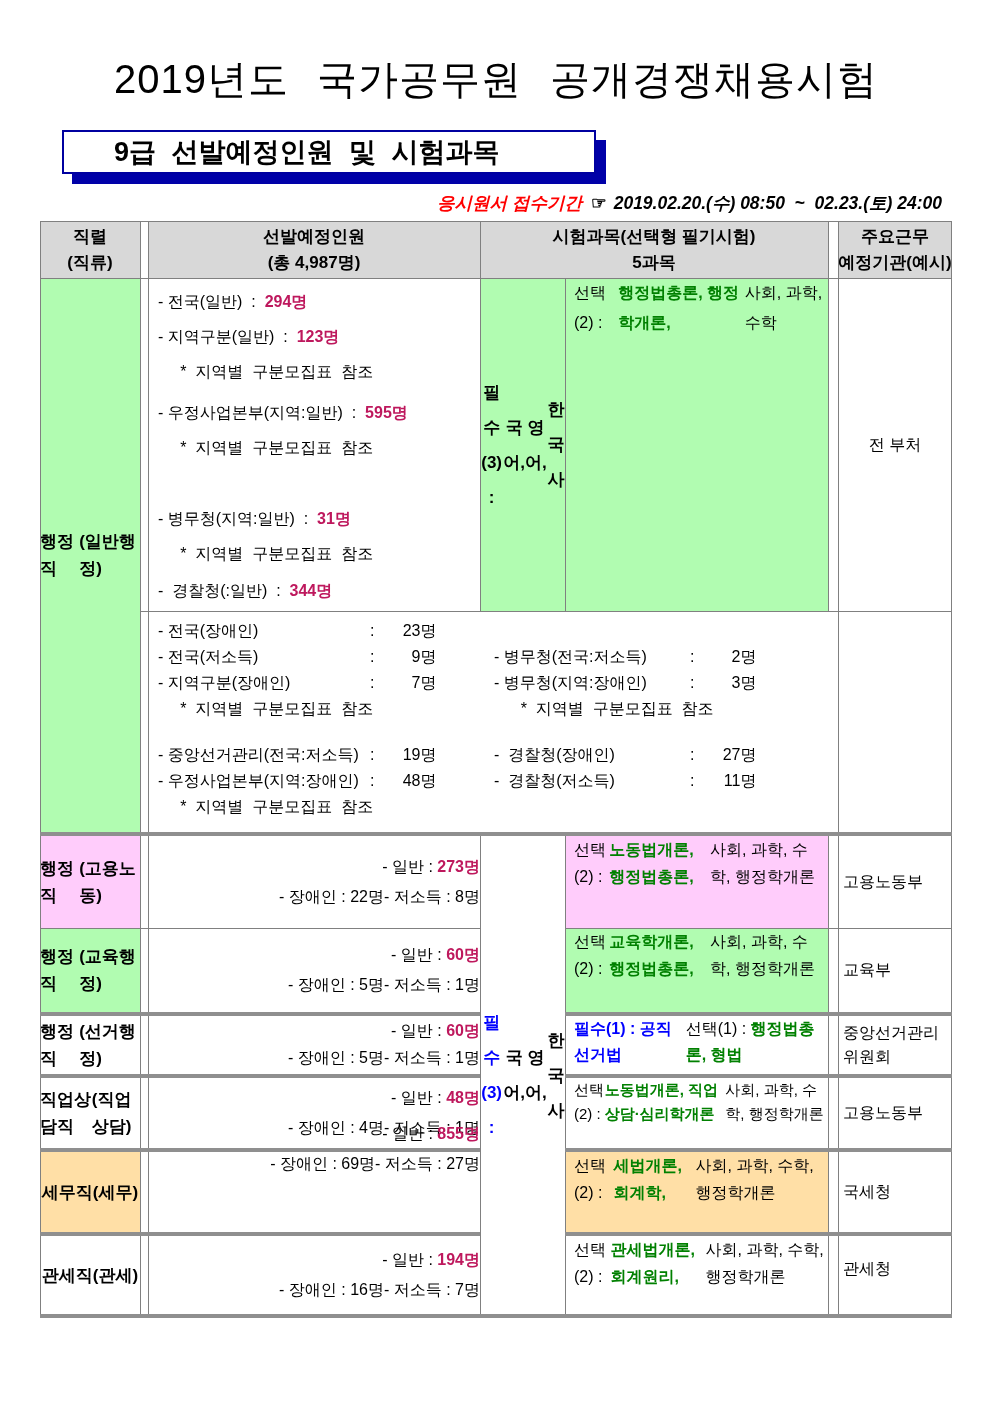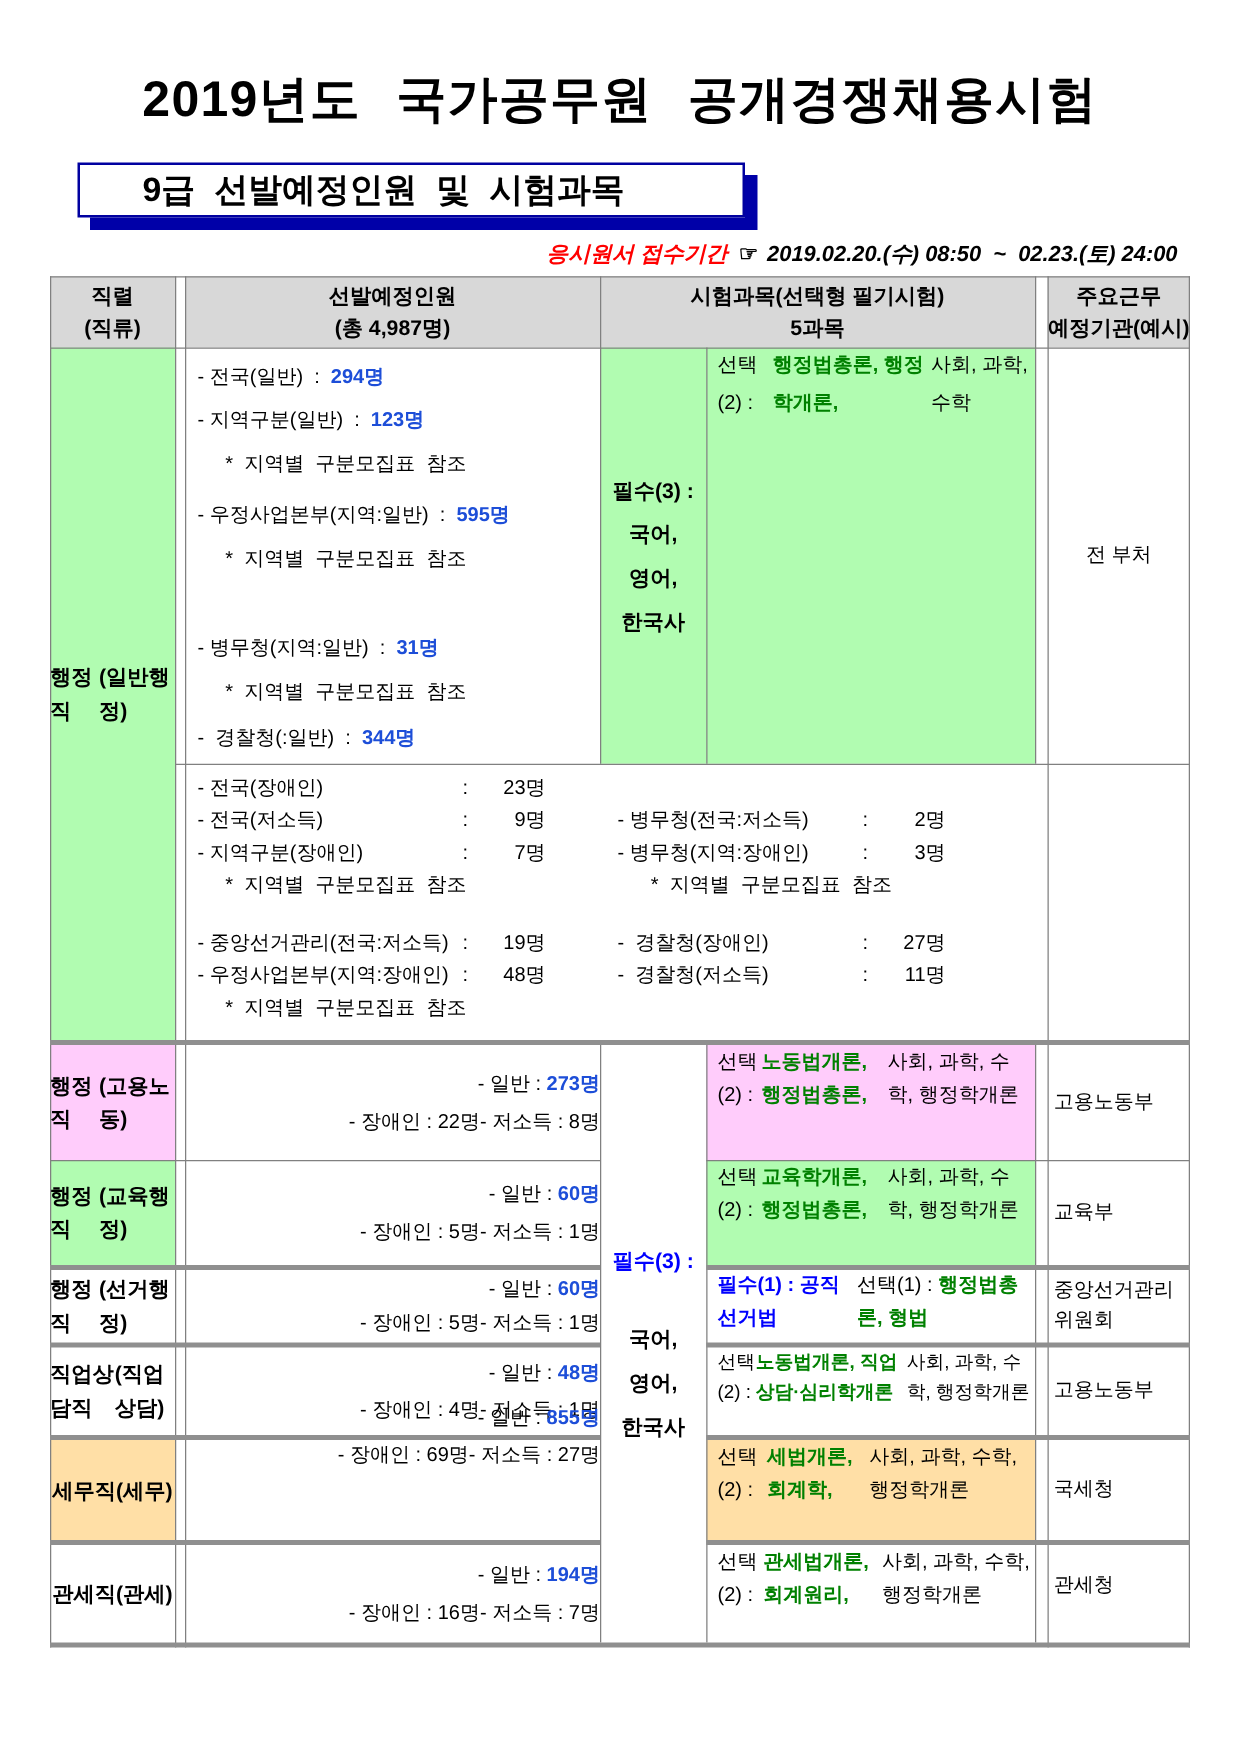--- a/index.html
+++ b/index.html
@@ -1,38 +1,38 @@
 <!DOCTYPE html>
 <html><head>
 <meta charset="utf-8">
 <style>
   html,body{margin:0;padding:0;background:#fff;}
   .page{position:relative;width:992px;height:1403px;background:#fff;overflow:hidden;
         font-family:"Liberation Sans", sans-serif;color:#000;}
   .ttl{position:absolute;left:0;top:52px;width:100%;text-align:center;
-       font-size:40px;font-weight:700;word-spacing:16px;letter-spacing:1px;}
+       font-size:40px;font-weight:400;word-spacing:16px;letter-spacing:1px;}
   .sub{position:absolute;left:62px;top:130px;width:534px;height:44px;background:#fff;
        border:2px solid #0000A0;box-shadow:10px 10px 0 #0000A8;display:flex;align-items:center;
        padding-left:50px;font-size:27px;font-weight:700;word-spacing:8px;box-sizing:border-box;}
   .notice{position:absolute;top:191px;right:50px;font-size:17.5px;font-weight:700;font-style:italic;white-space:pre;}
   .nl{color:#FF0000;margin-right:9px;}
   .ni{font-style:normal;margin-right:7px;}
   .tbl{position:absolute;left:40px;top:221px;width:912px;height:1097px;font-size:17px;}
   .c{position:absolute;box-sizing:border-box;}
   .hd{background:#D8D8D8;font-weight:700;display:flex;flex-direction:column;justify-content:center;
       align-items:center;line-height:26px;text-align:center;}
   .grn{background:#B1FCB1}.pnk{background:#FFCCFB}.org{background:#FFDFA6}
   .cat{display:flex;flex-direction:row;justify-content:center;align-items:center;
        text-align:left;line-height:27px;font-weight:700;}
   .rc{padding:6px 0 0 10px;font-size:16px;}
   .rc .ln{line-height:35px;white-space:pre;}
-  .bv{color:#1d4ed8;font-weight:700;}
+  .bv{color:#be185d;font-weight:700;}
   .gtxt{color:#008000;font-weight:700;}
   .btxt{color:#0000FF;font-weight:700;}
-  .req{display:flex;flex-direction:column;justify-content:center;align-items:center;
+  .req{display:flex;flex-direction:row;justify-content:center;align-items:center;
        text-align:center;font-weight:700;line-height:35px;}
   .sel{display:flex;justify-content:center;padding-left:9px;
        font-size:16px;line-height:27px;}
   .agy{display:flex;flex-direction:column;justify-content:center;padding-left:5px;
        font-size:16px;line-height:24px;}
   .agyc{align-items:center;padding-left:0;}
   .low{padding-top:7px;font-size:16px;}
   .xcol{position:absolute;top:7px;}
   .xln{line-height:26px;white-space:pre;}
   .xl{display:inline-block;min-width:212px;}

